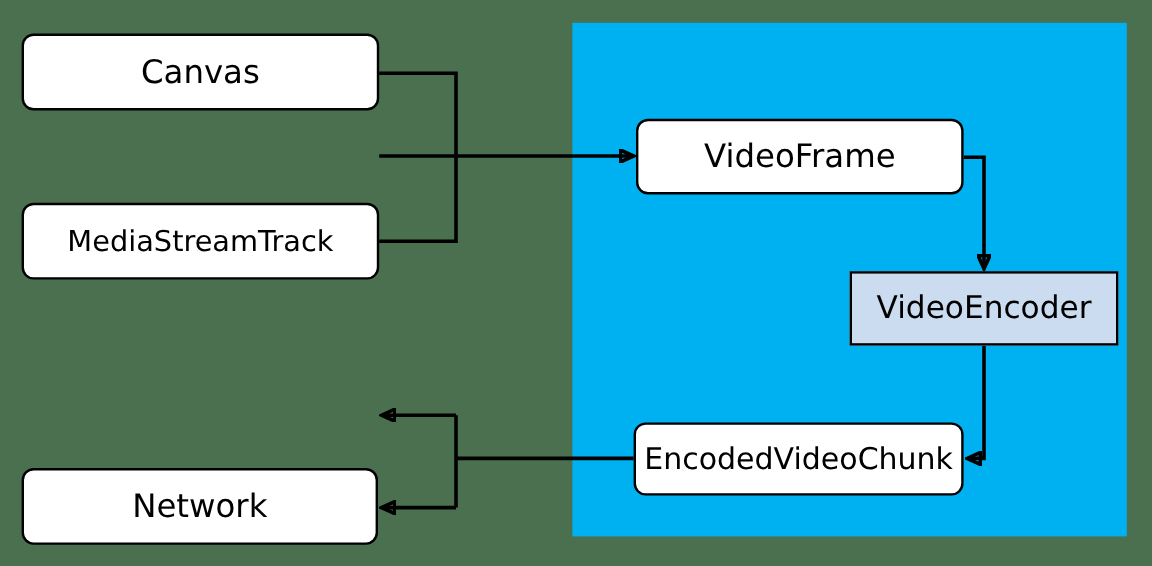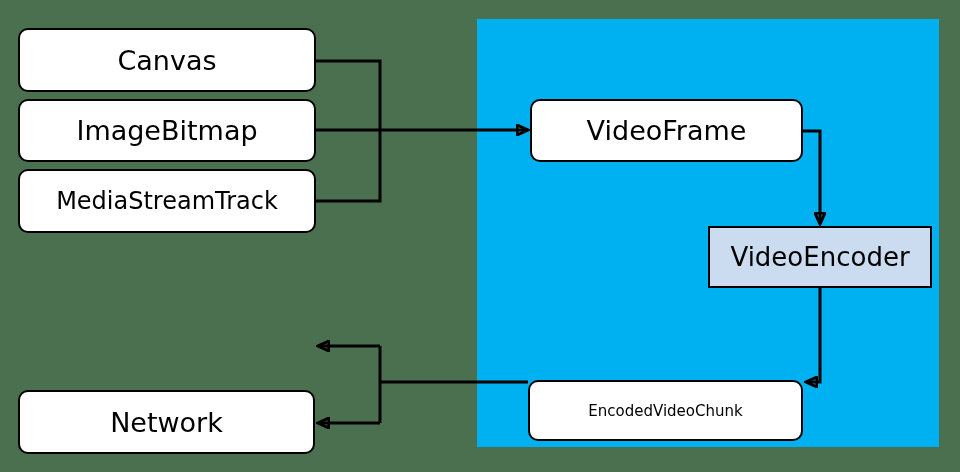--- a/index.html
+++ b/index.html
@@ -49,21 +49,21 @@
     white-space: nowrap;
     text-align: right;
   }
   .node.sq { border-radius: 0; background: var(--encoder-fill, #CBDCF1); }
 
   #node-canvas             { left: 18px;  top: 28px;  width: 298px; height: 64px; font-size: 27px; }
   #node-image-bitmap       { left: 18px;  top: 99px;  width: 298px; height: 63px; font-size: 27px; }
   #node-media-stream-track { left: 18px;  top: 169px; width: 298px; height: 64px; font-size: 24px; }
   #node-video-frame        { left: 530px; top: 99px;  width: 273px; height: 63px; font-size: 27px; }
   #node-video-encoder      { left: 708px; top: 226px; width: 224px; height: 62px; font-size: 26px; }
-  #node-encoded-video-chunk{ left: 528px; top: 352px; width: 275px; height: 61px; font-size: 15px; margin-top: 28px; }
+  #node-encoded-video-chunk{ left: 528px; top: 352px; width: 275px; height: 61px; font-size: 25px; }
   #node-storage            { left: 18px;  top: 315px; width: 297px; height: 64px; font-size: 27px; }
   #node-network            { left: 18px;  top: 390px; width: 297px; height: 64px; font-size: 27px; }
 </style>
 </head>
 <body>
 
 <div id="stage">
 
   <div class="region"></div>
 
@@ -86,23 +86,20 @@
 
     <path d="M380 346 L319 346" marker-end="url(#arrow)"></path>
 
     <path d="M380 423 L319 423" marker-end="url(#arrow)"></path>
   </svg>
 
   <div class="node" id="node-canvas">
     <span>Canvas</span>
   </div>
 
-  <div class="node" id="node-image-bitmap">
-    <span>ImageBitmap</span>
-  </div>
 
   <div class="node" id="node-media-stream-track">
     <span>MediaStreamTrack</span>
   </div>
 
   <div class="node" id="node-video-frame">
     <span>VideoFrame</span>
   </div>
 
   <div class="node sq" id="node-video-encoder">

